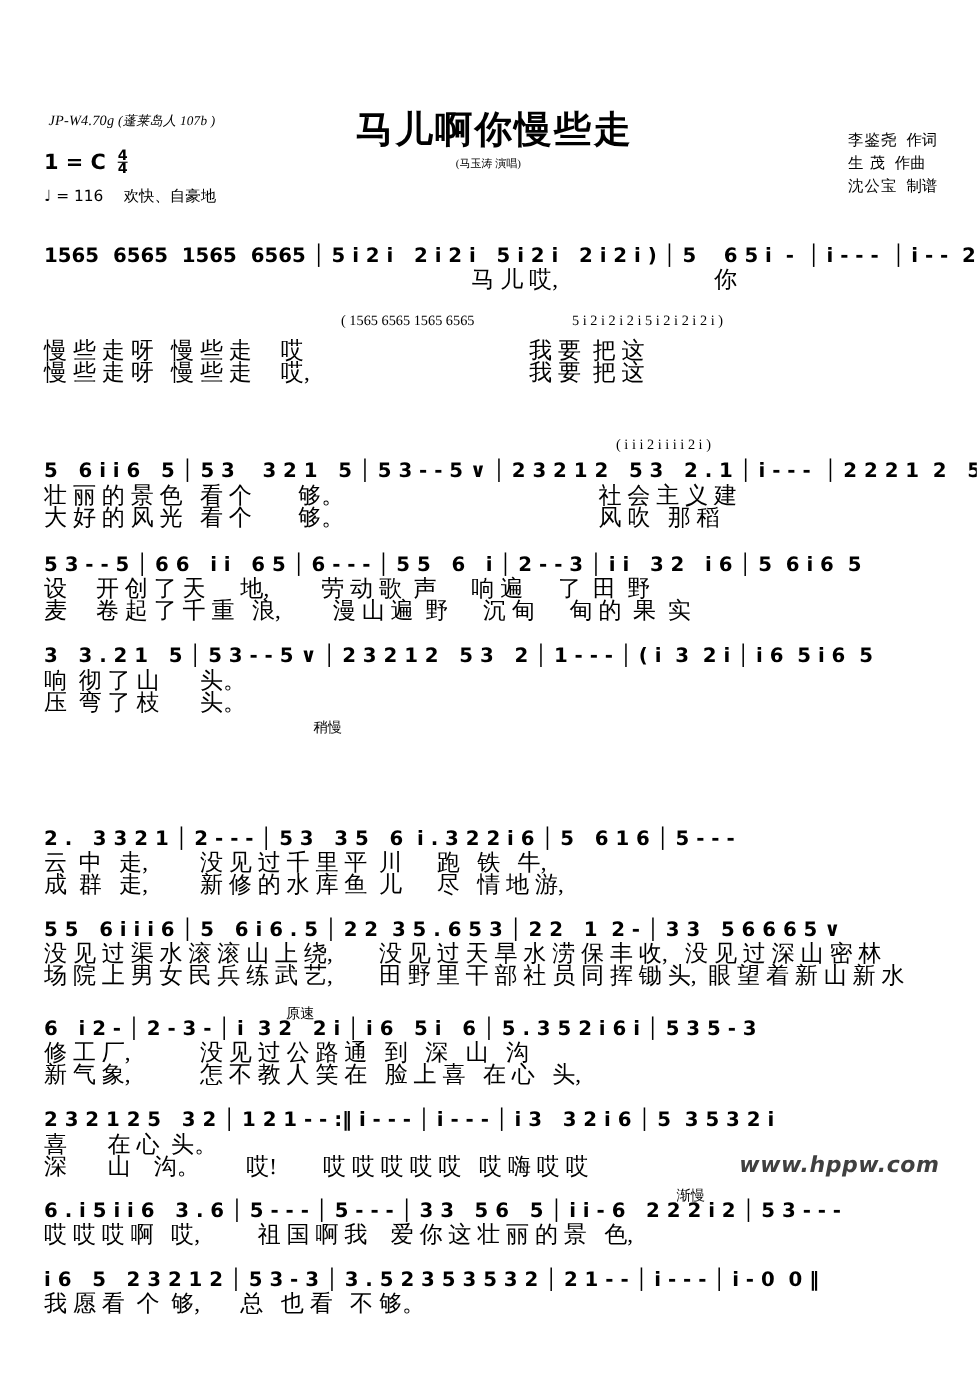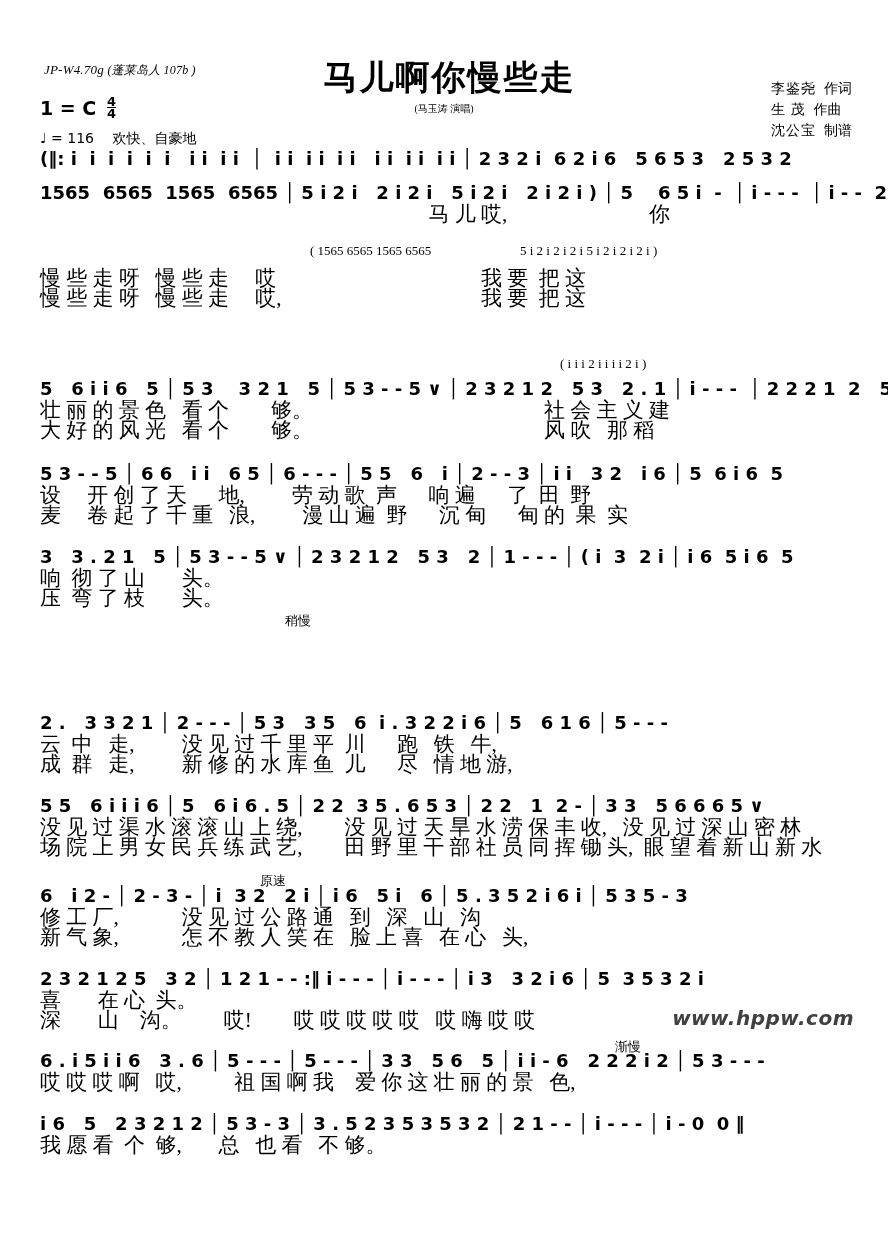--- a/index.html
+++ b/index.html
@@ -4,21 +4,21 @@
 <style>
   html,body{margin:0;padding:0;}
   body{
     width:888px;height:1256px;
     background:#ffffff;
     font-family:"Liberation Serif", serif;
     color:#000;
     position:relative;
     overflow:hidden;
   }
-  .page{position:relative;width:888px;height:1052px;}
+  .page{position:relative;width:888px;height:1052px;margin-top:40px;}
 
   
   .catalog{
     position:absolute;left:44px;top:62px;
     font-style:italic;font-size:13px;letter-spacing:.2px;
   }
   .catalog .sub{font-size:12px;}
   .title{
     position:absolute;left:0;right:0;top:55px;
     text-align:center;
@@ -104,23 +104,20 @@
       <i>4</i>
       <i class="den">4</i>
     </span>
   </div>
 
   <div class="tempo">
     <span>♩ = 116</span>
     <span class="mood">欢快、自豪地</span>
   </div>
 
-  <div class="sys" style="top:148px;">
-    <div class="nums">(‖: i  i  i  i  i  i   i i  i i  │  i i  i i  i i   i i  i i  i i │ 2 3 2 i  6 2 i 6   5 6 5 3   2 5 3 2</div>
-  </div>
 
   <div class="sys" style="top:182px;">
     <div class="nums">1565  6565  1565  6565 │ 5 i 2 i   2 i 2 i   5 i 2 i   2 i 2 i ) │ 5    6 5 i  -  │ i - - -  │ i - -  2</div>
     <div class="lyr">                                                                          马 儿 哎,                           你</div>
   </div>
 
   <div class="sys" style="top:243px;">
     <div class="mark" style="margin-left:270px;">( 1565 6565 1565 6565 </div>
   </div>
   <div class="sys" style="top:243px;left:520px;width:330px;">

